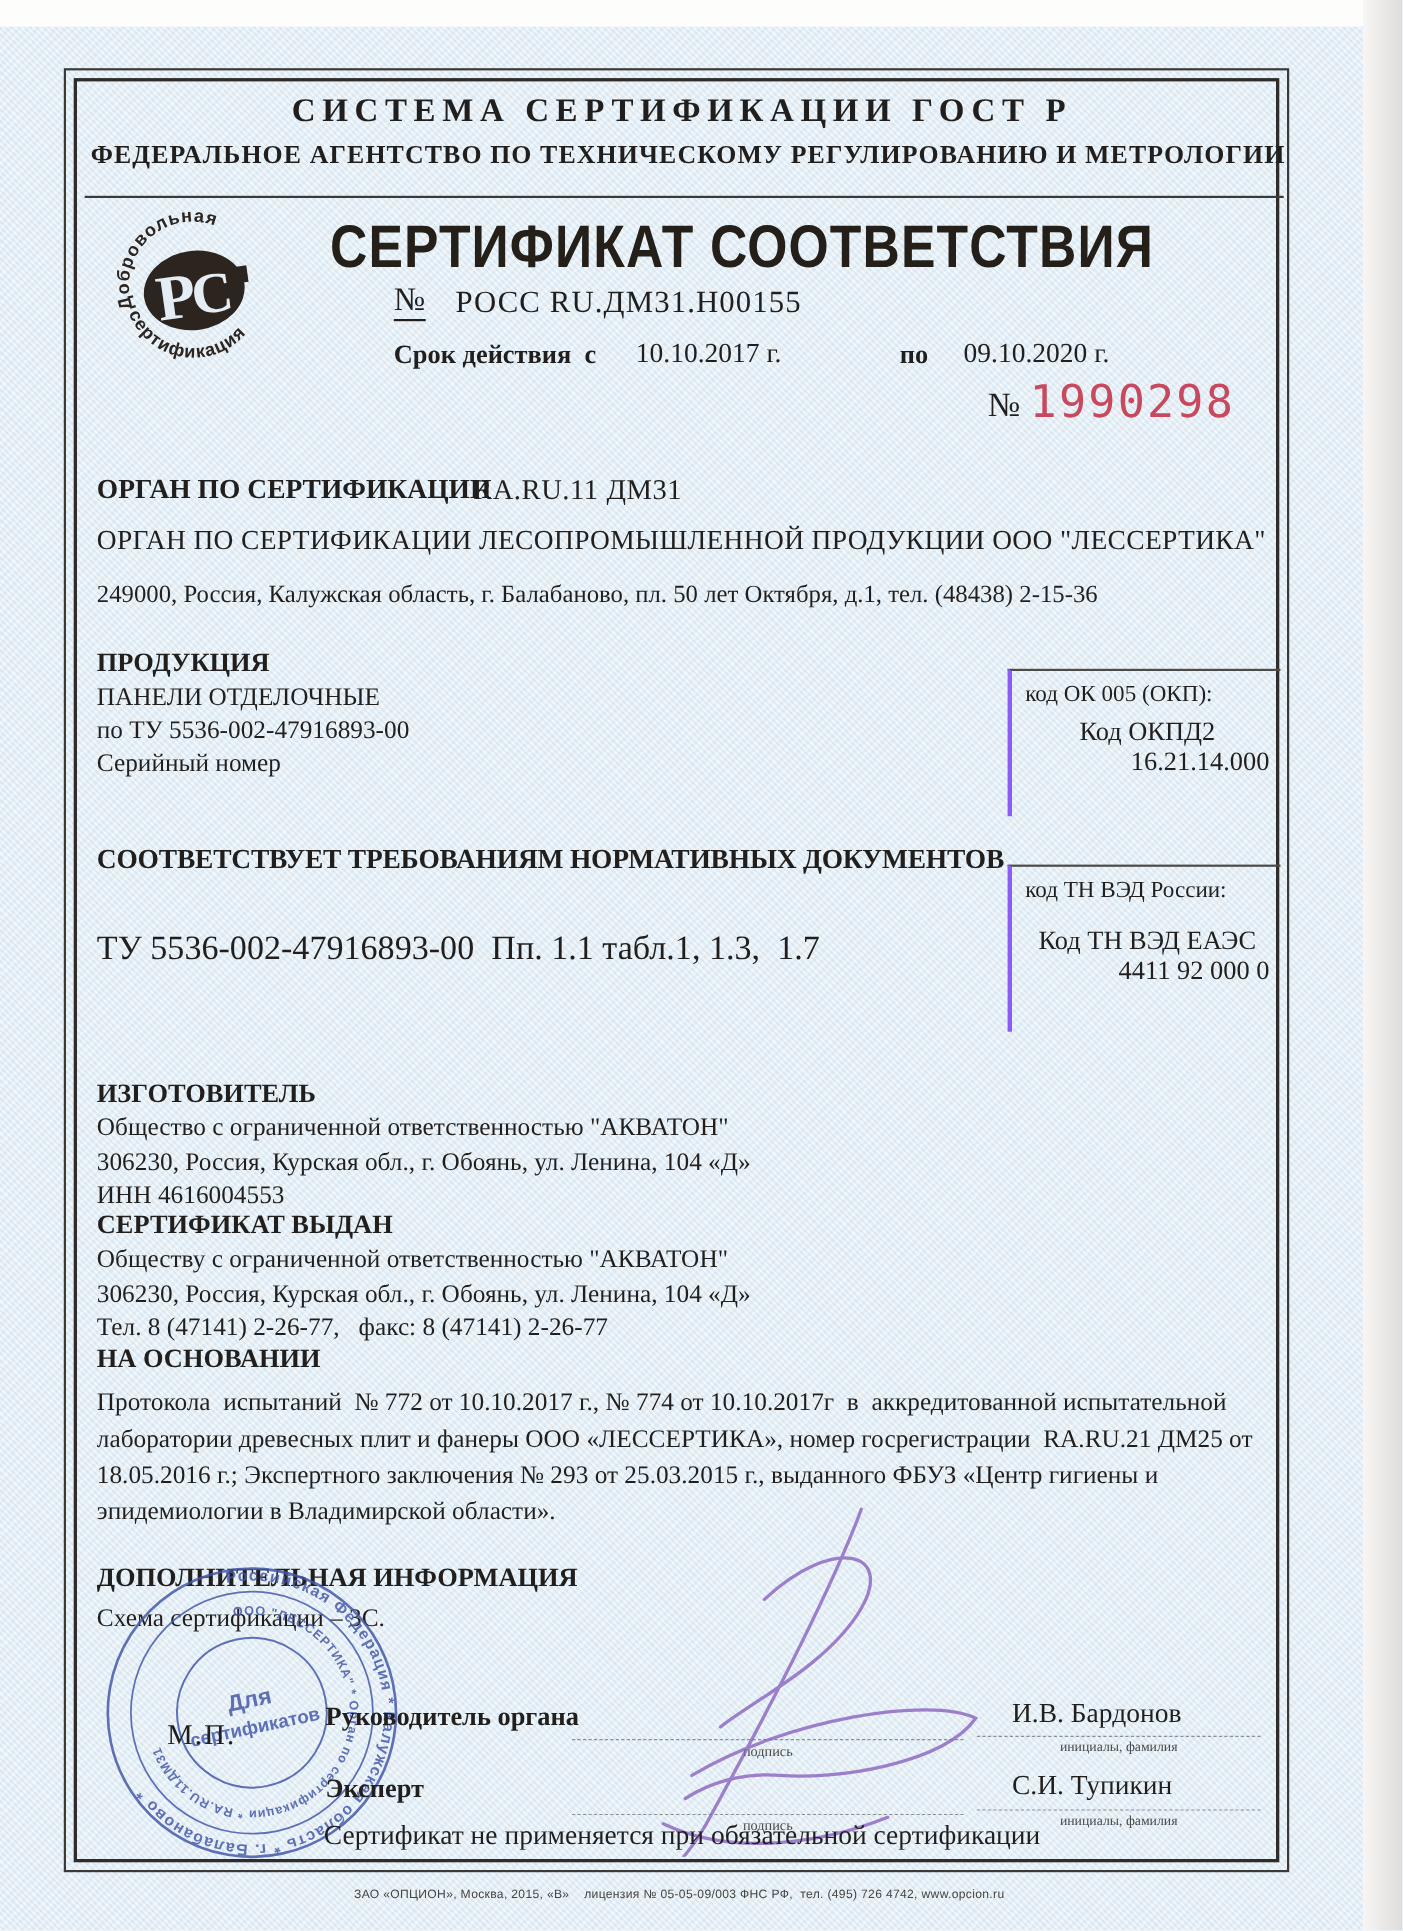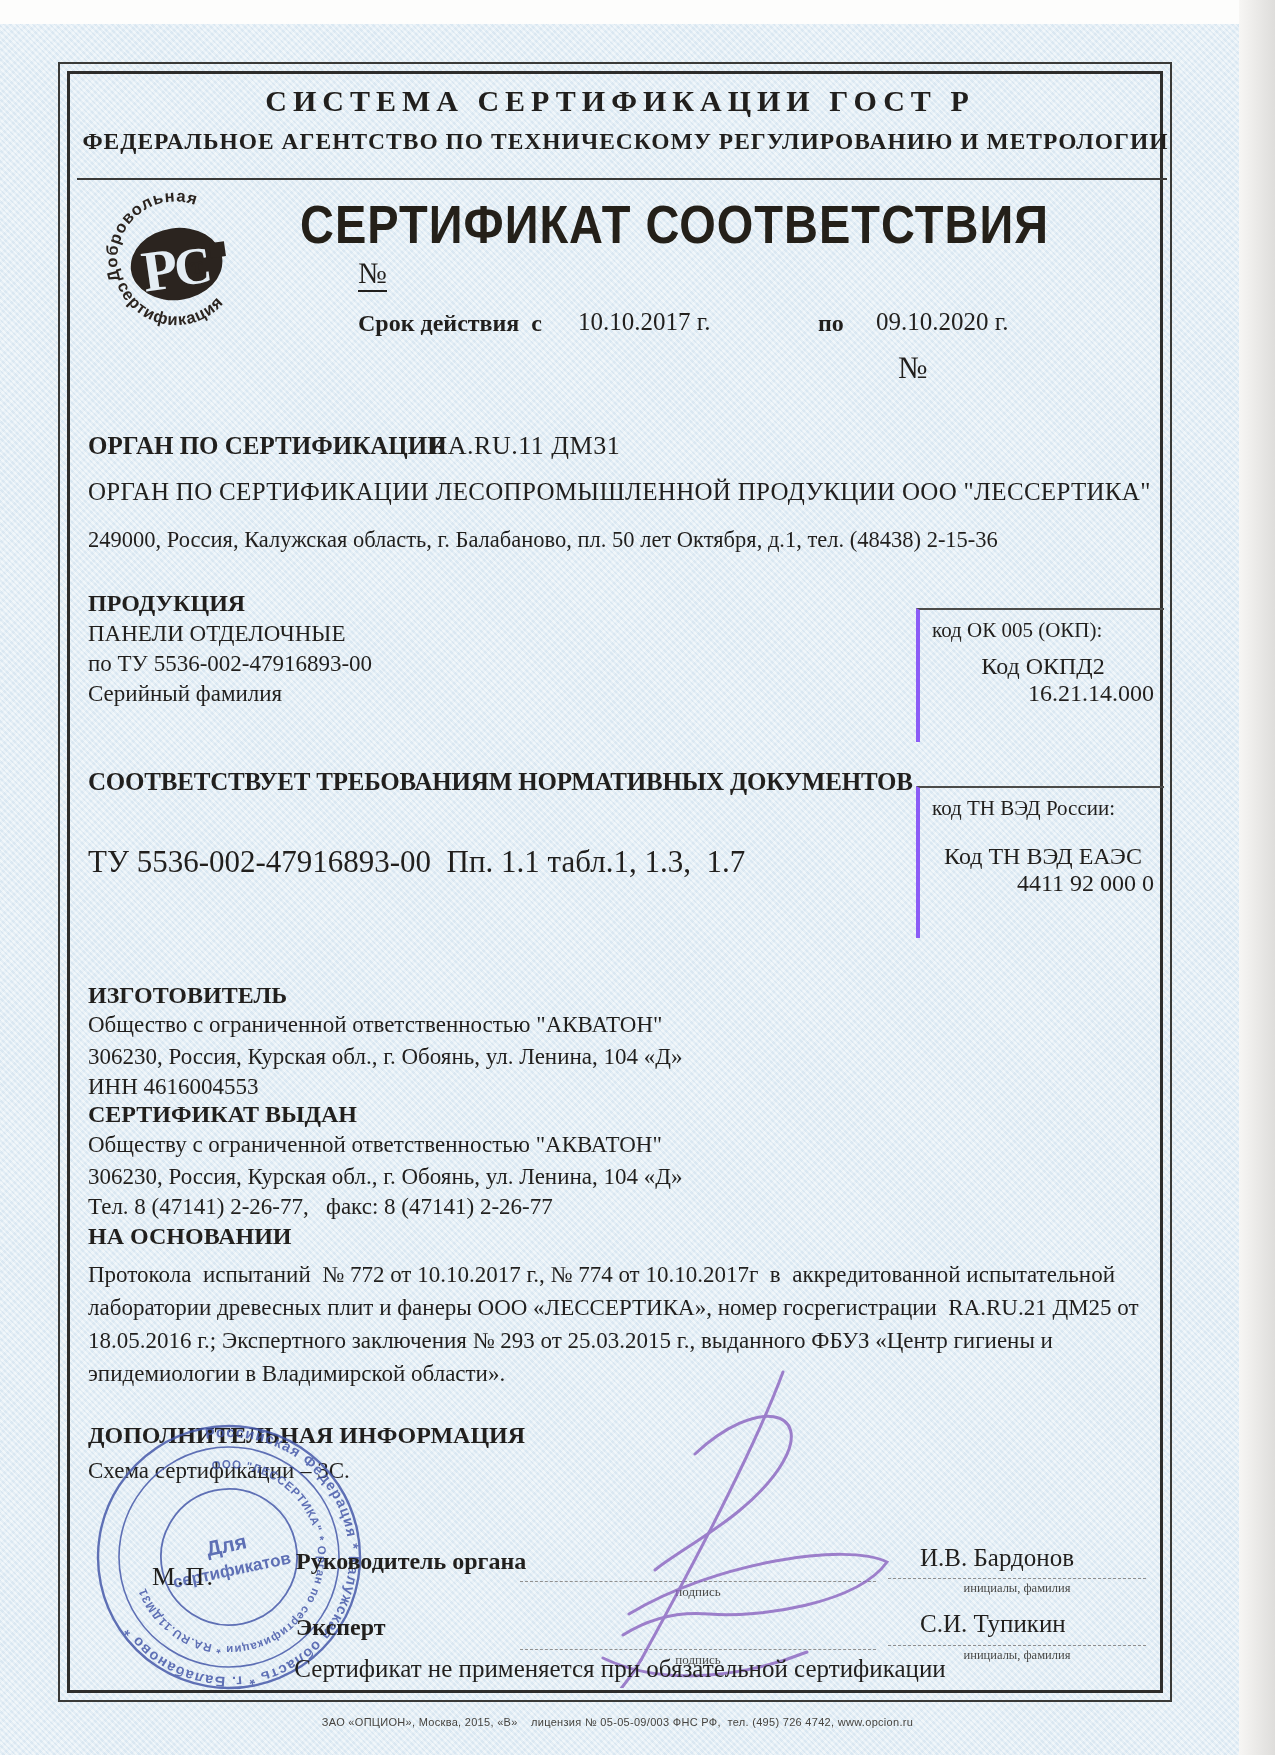--- a/index.html
+++ b/index.html
@@ -125,37 +125,39 @@
       <rect x="114" y="60" width="15" height="15" fill="#2b241f"></rect>
       <text x="44" y="99" font-family="Liberation Serif, serif" font-size="58" font-weight="700" fill="#e4edf4">Р</text>
       <text x="76" y="98" font-family="Liberation Serif, serif" font-size="52" font-weight="700" fill="#e4edf4">С</text>
       <text x="93" y="88" font-family="Liberation Serif, serif" font-size="24" font-weight="700" fill="#2b241f">т</text>
     </g>
   </svg>
 
   <div class="abs doc-title">СЕРТИФИКАТ СООТВЕТСТВИЯ</div>
 
   <span class="abs no-label serif">№</span>
+  <span class="abs no-value serif">РОСС RU.ДМ31.Н00155</span>
 
   <span class="abs validity-label pre">Срок действия  с</span>
   <span class="abs validity-from">10.10.2017 г.</span>
   <span class="abs validity-po">по</span>
   <span class="abs validity-to">09.10.2020 г.</span>
 
   <span class="abs blank-no">№</span>
+  <span class="abs blank-digits">1990298</span>
 
   <span class="abs org-head">ОРГАН ПО СЕРТИФИКАЦИИ</span>
   <span class="abs org-code">RA.RU.11 ДМ31</span>
   <div class="abs org-name nowrap pre">ОРГАН ПО СЕРТИФИКАЦИИ ЛЕСОПРОМЫШЛЕННОЙ ПРОДУКЦИИ  ООО "ЛЕССЕРТИКА"</div>
   <div class="abs org-addr nowrap">249000, Россия, Калужская область, г. Балабаново, пл. 50 лет Октября, д.1, тел. (48438) 2-15-36</div>
 
   <div class="abs prod-head">ПРОДУКЦИЯ</div>
   <div class="abs prod-name">ПАНЕЛИ ОТДЕЛОЧНЫЕ</div>
   <div class="abs prod-spec">по ТУ 5536-002-47916893-00</div>
-  <div class="abs prod-type">Серийный фамилия</div>
+  <div class="abs prod-type">Серийный номер</div>
 
   <div class="abs code-box box-okp">
     <div class="cap">код ОК 005 (ОКП):</div>
     <div class="l1">Код ОКПД2</div>
     <div class="l2">16.21.14.000</div>
   </div>
 
   <div class="abs conf-head nowrap">СООТВЕТСТВУЕТ ТРЕБОВАНИЯМ НОРМАТИВНЫХ ДОКУМЕНТОВ</div>
   <div class="abs conf-req pre">ТУ 5536-002-47916893-00  Пп. 1.1 табл.1, 1.3,  1.7</div>
 

